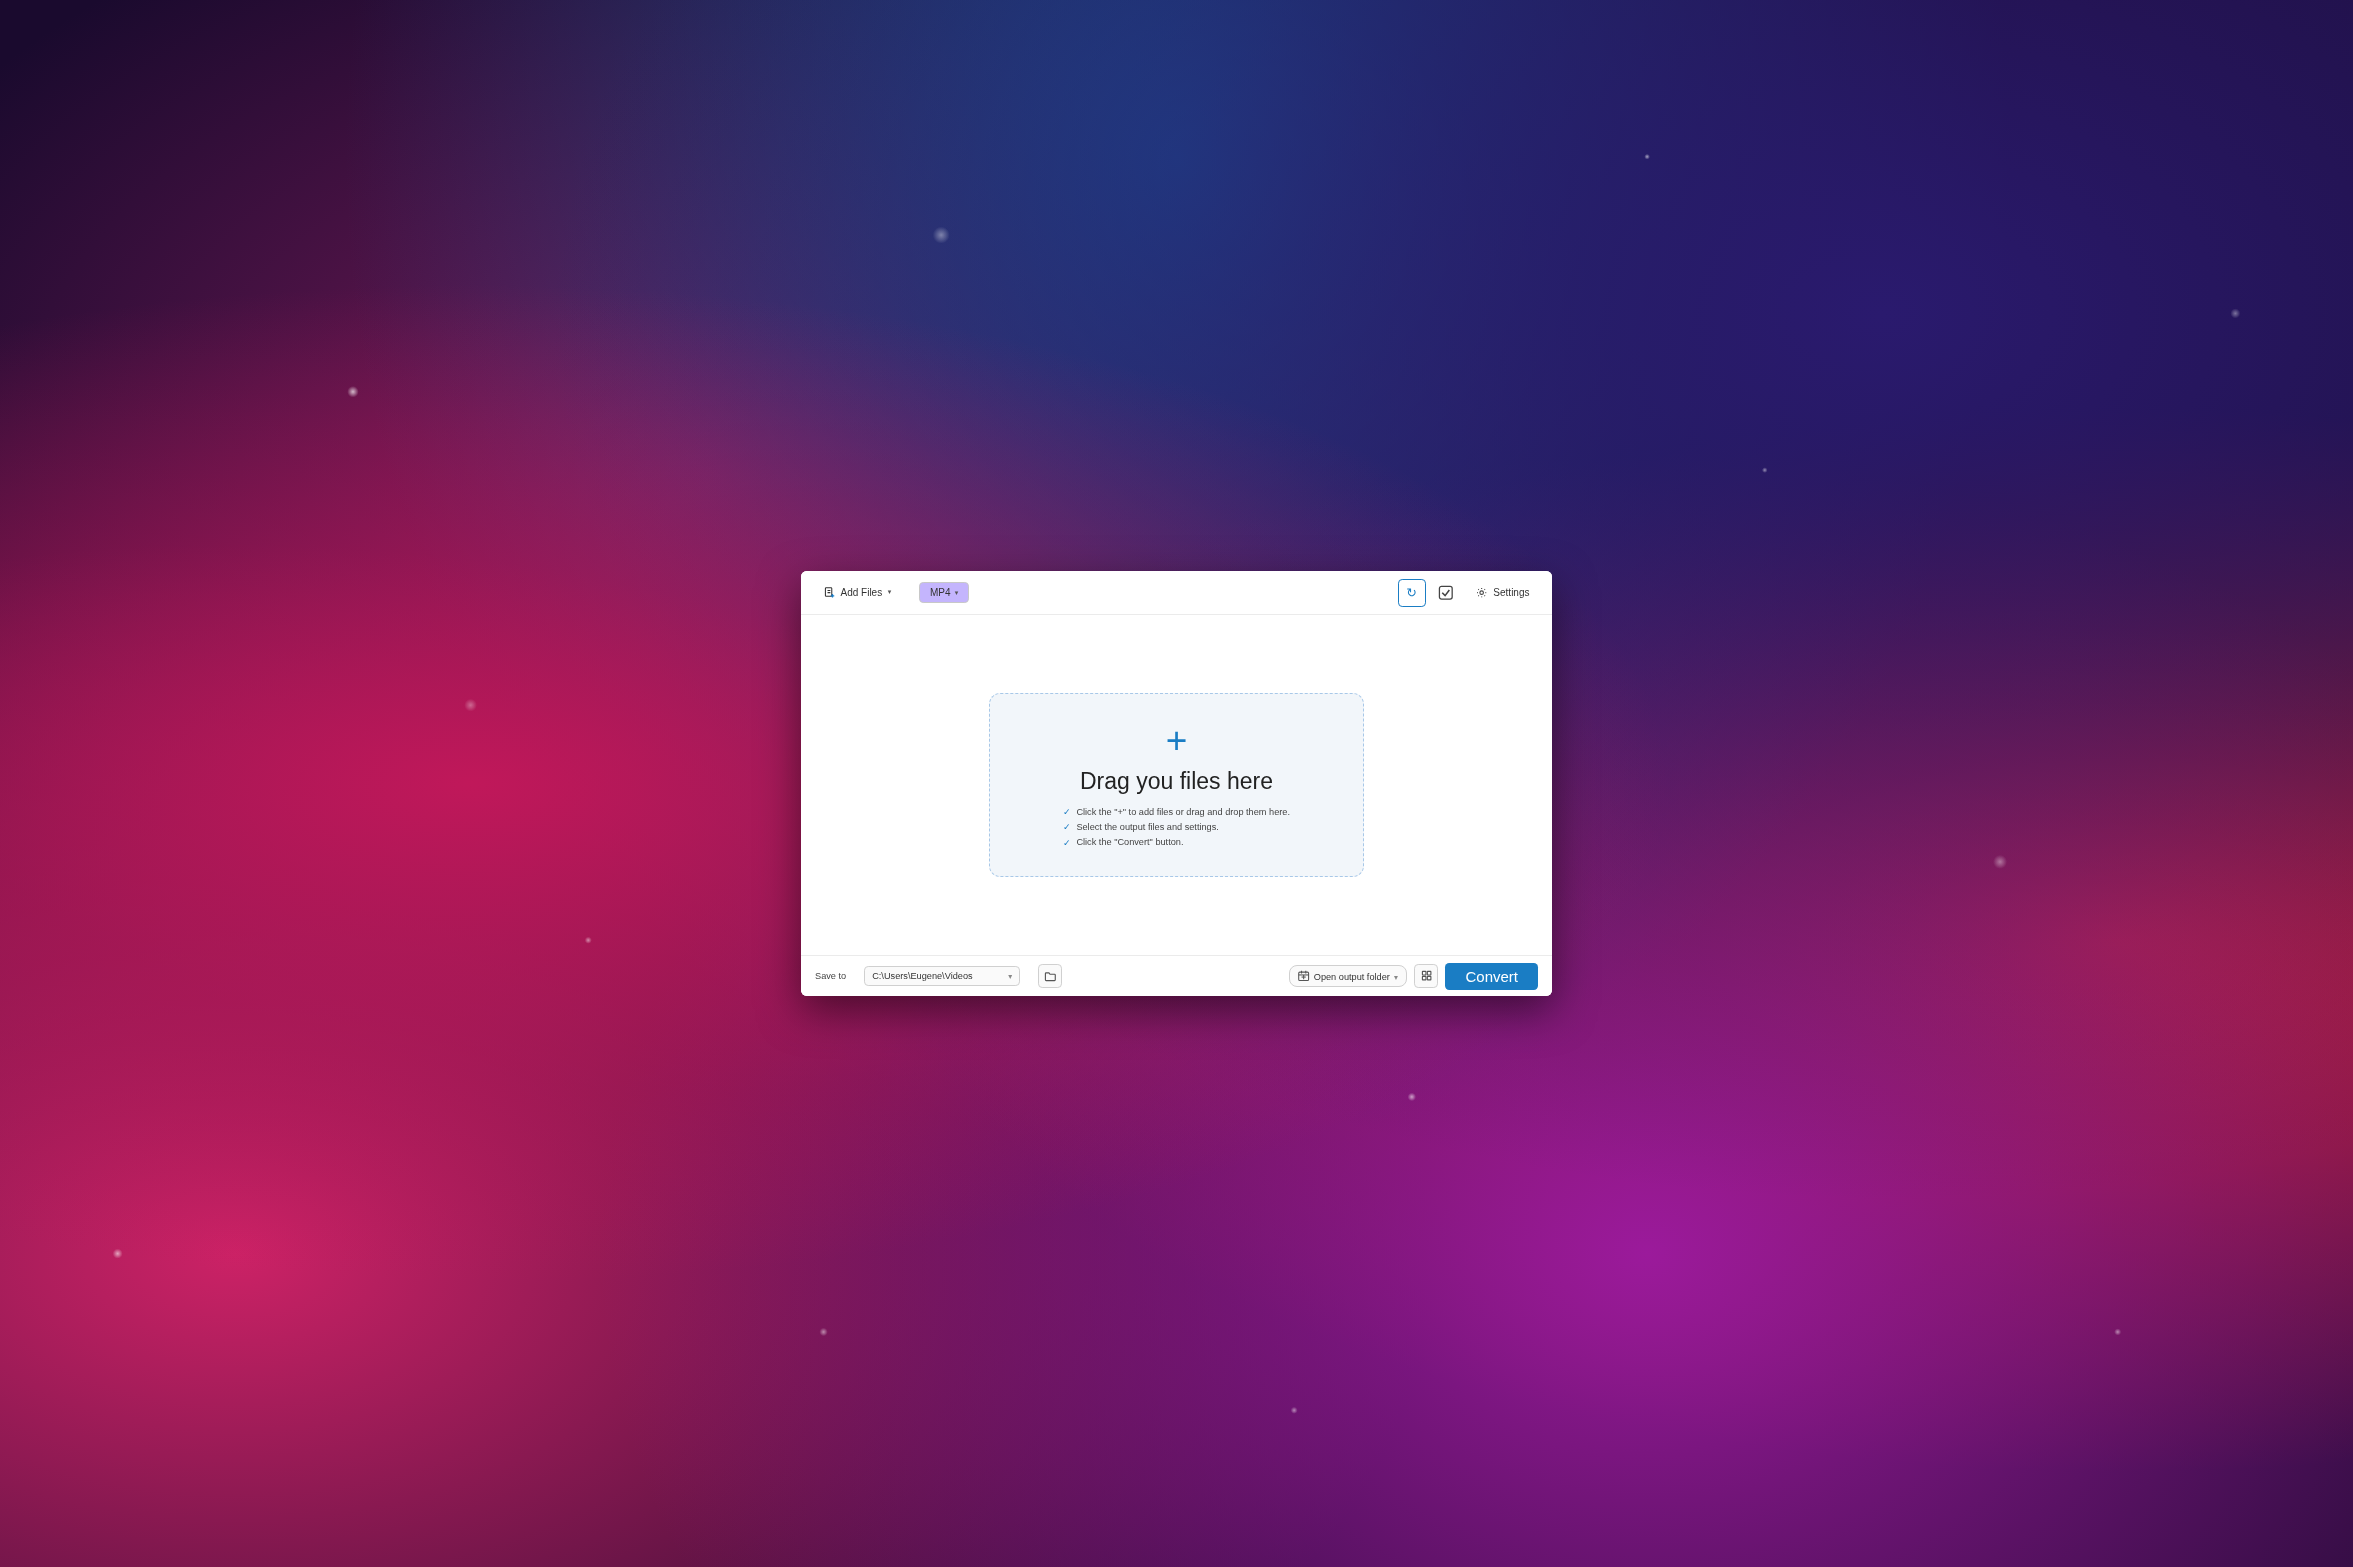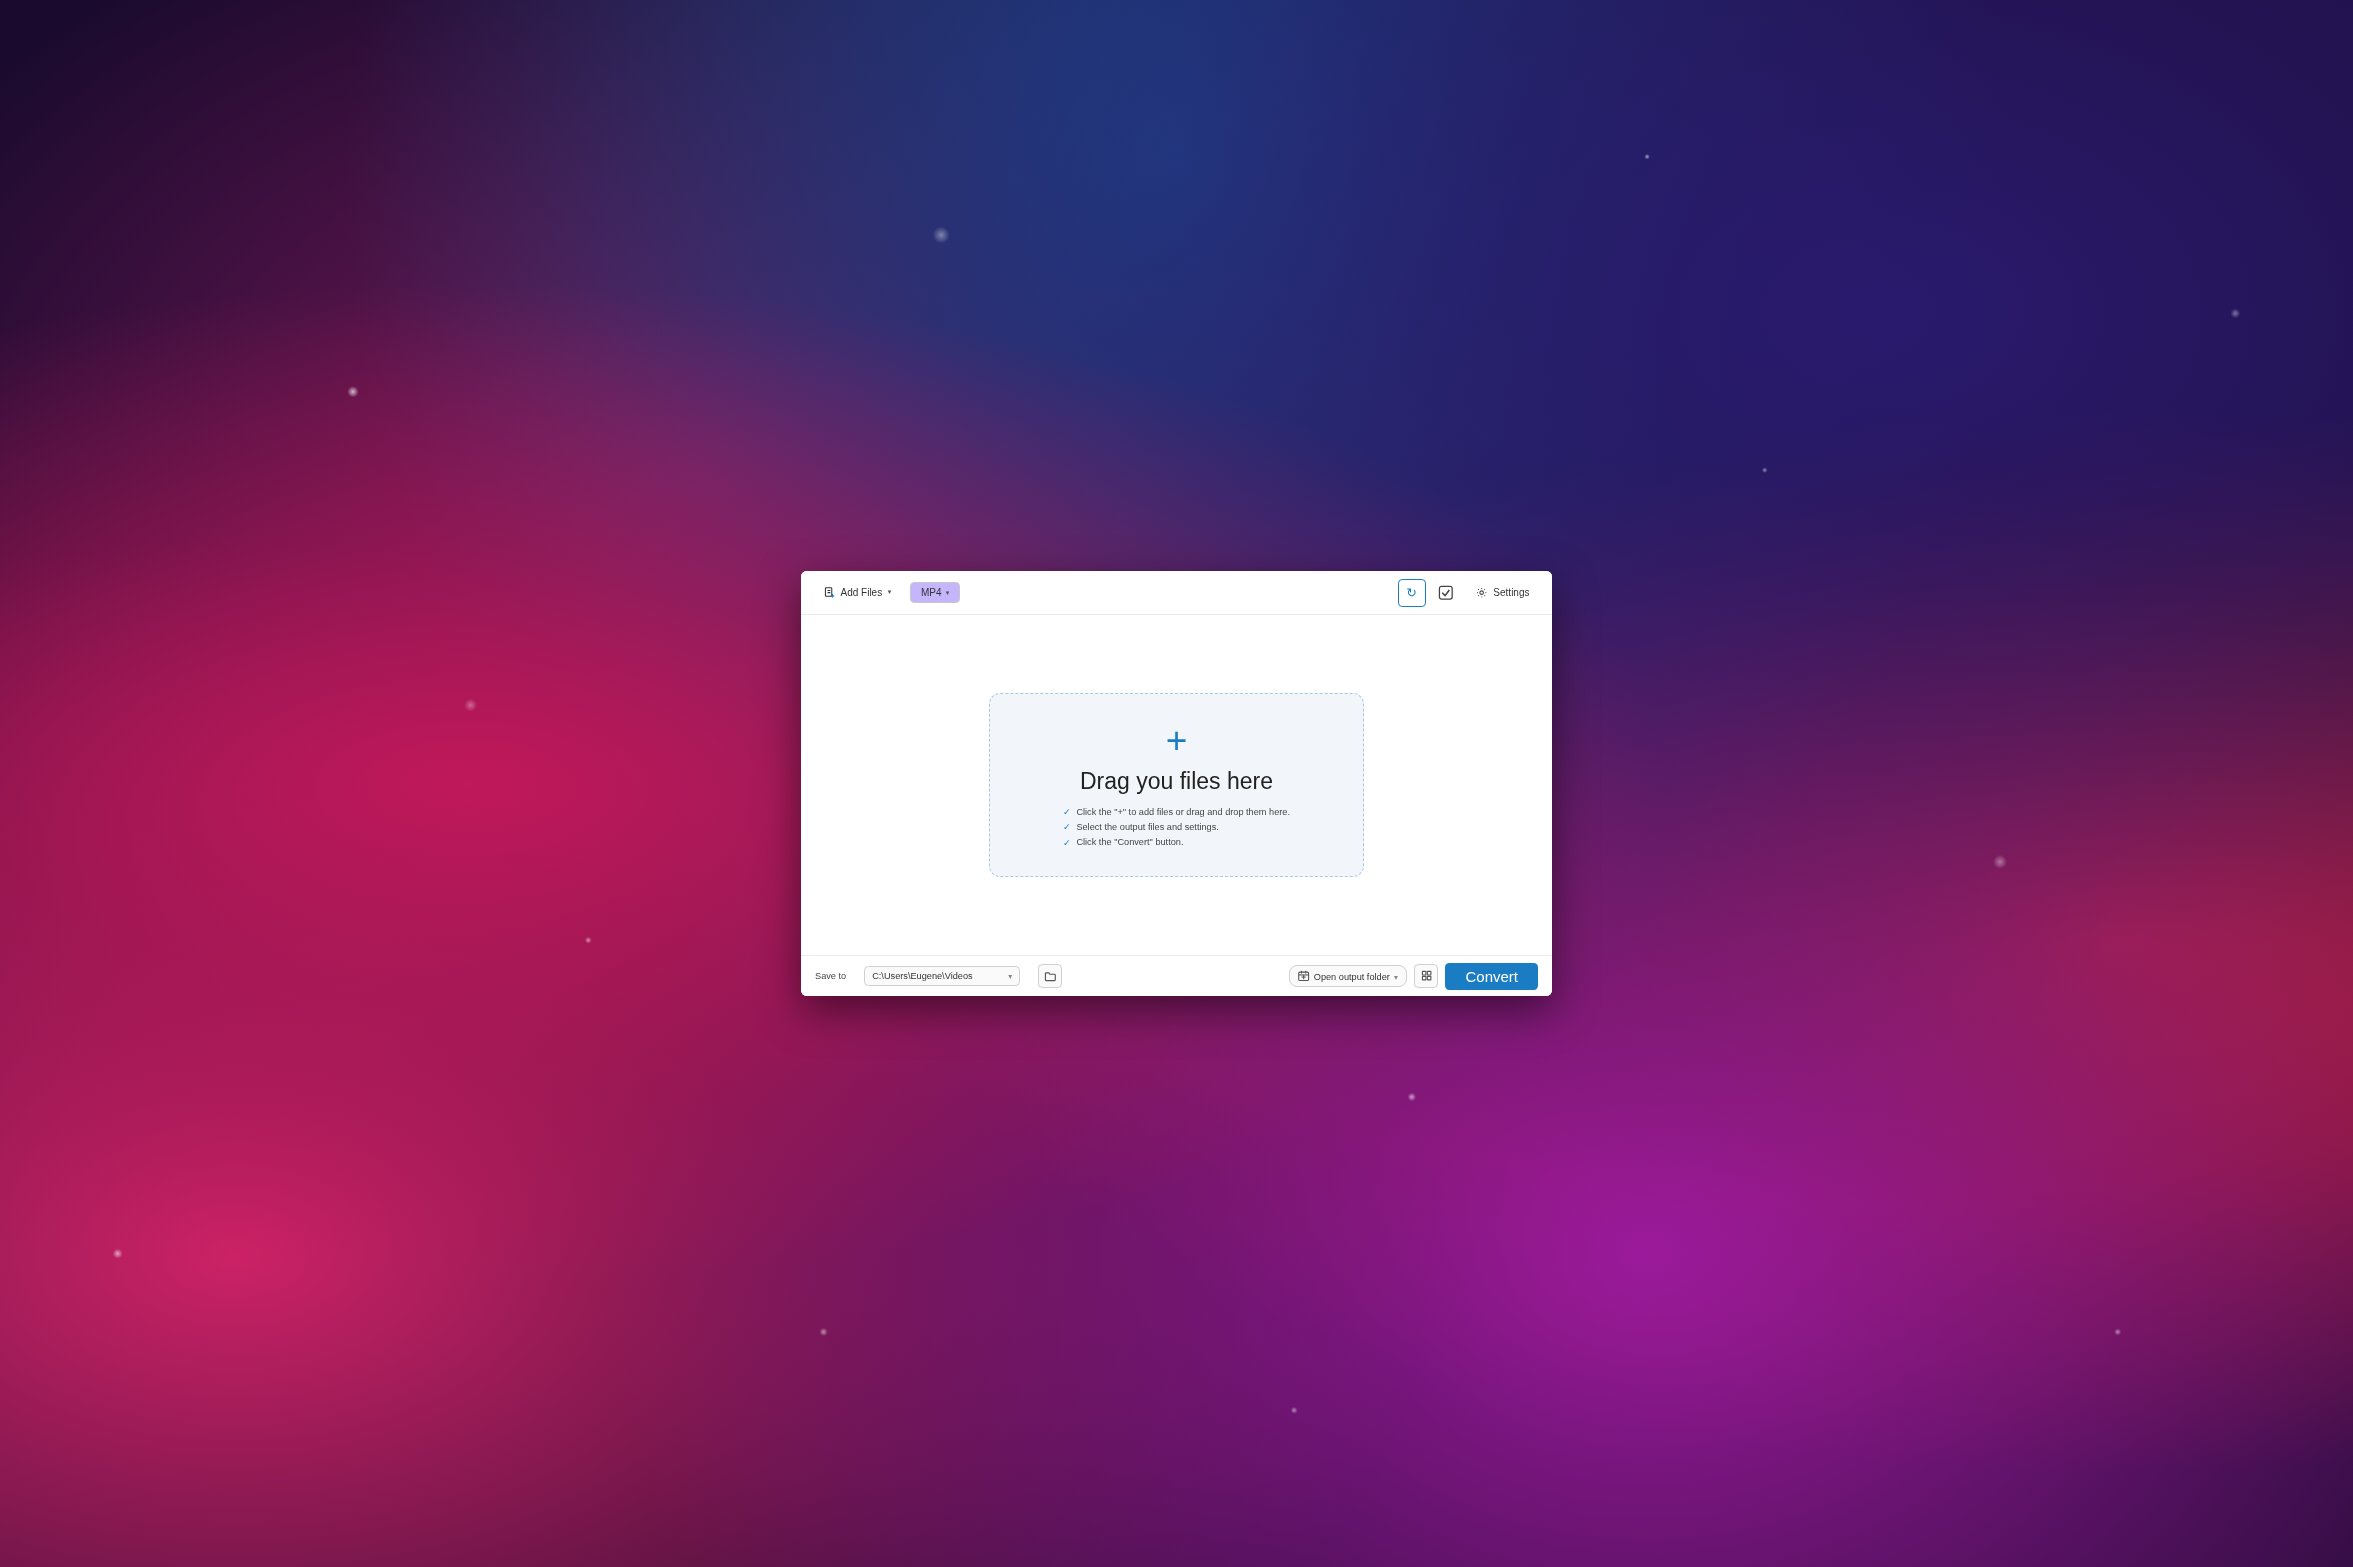--- a/index.html
+++ b/index.html
@@ -120,21 +120,21 @@
       align-items: center;
       padding: 0 14px;
       border-bottom: 0.7px solid #ebebeb;
       flex-shrink: 0;
       gap: 8.5px;
     }
 
     .toolbar-left {
       display: flex;
       align-items: center;
-      gap: 10px;
+      gap: 19px;
       flex: 1;
     }
 
     .add-files-btn {
       display: flex;
       align-items: center;
       gap: 5.7px;
       padding: 5px 8.5px;
       border: none;
       background: transparent;

